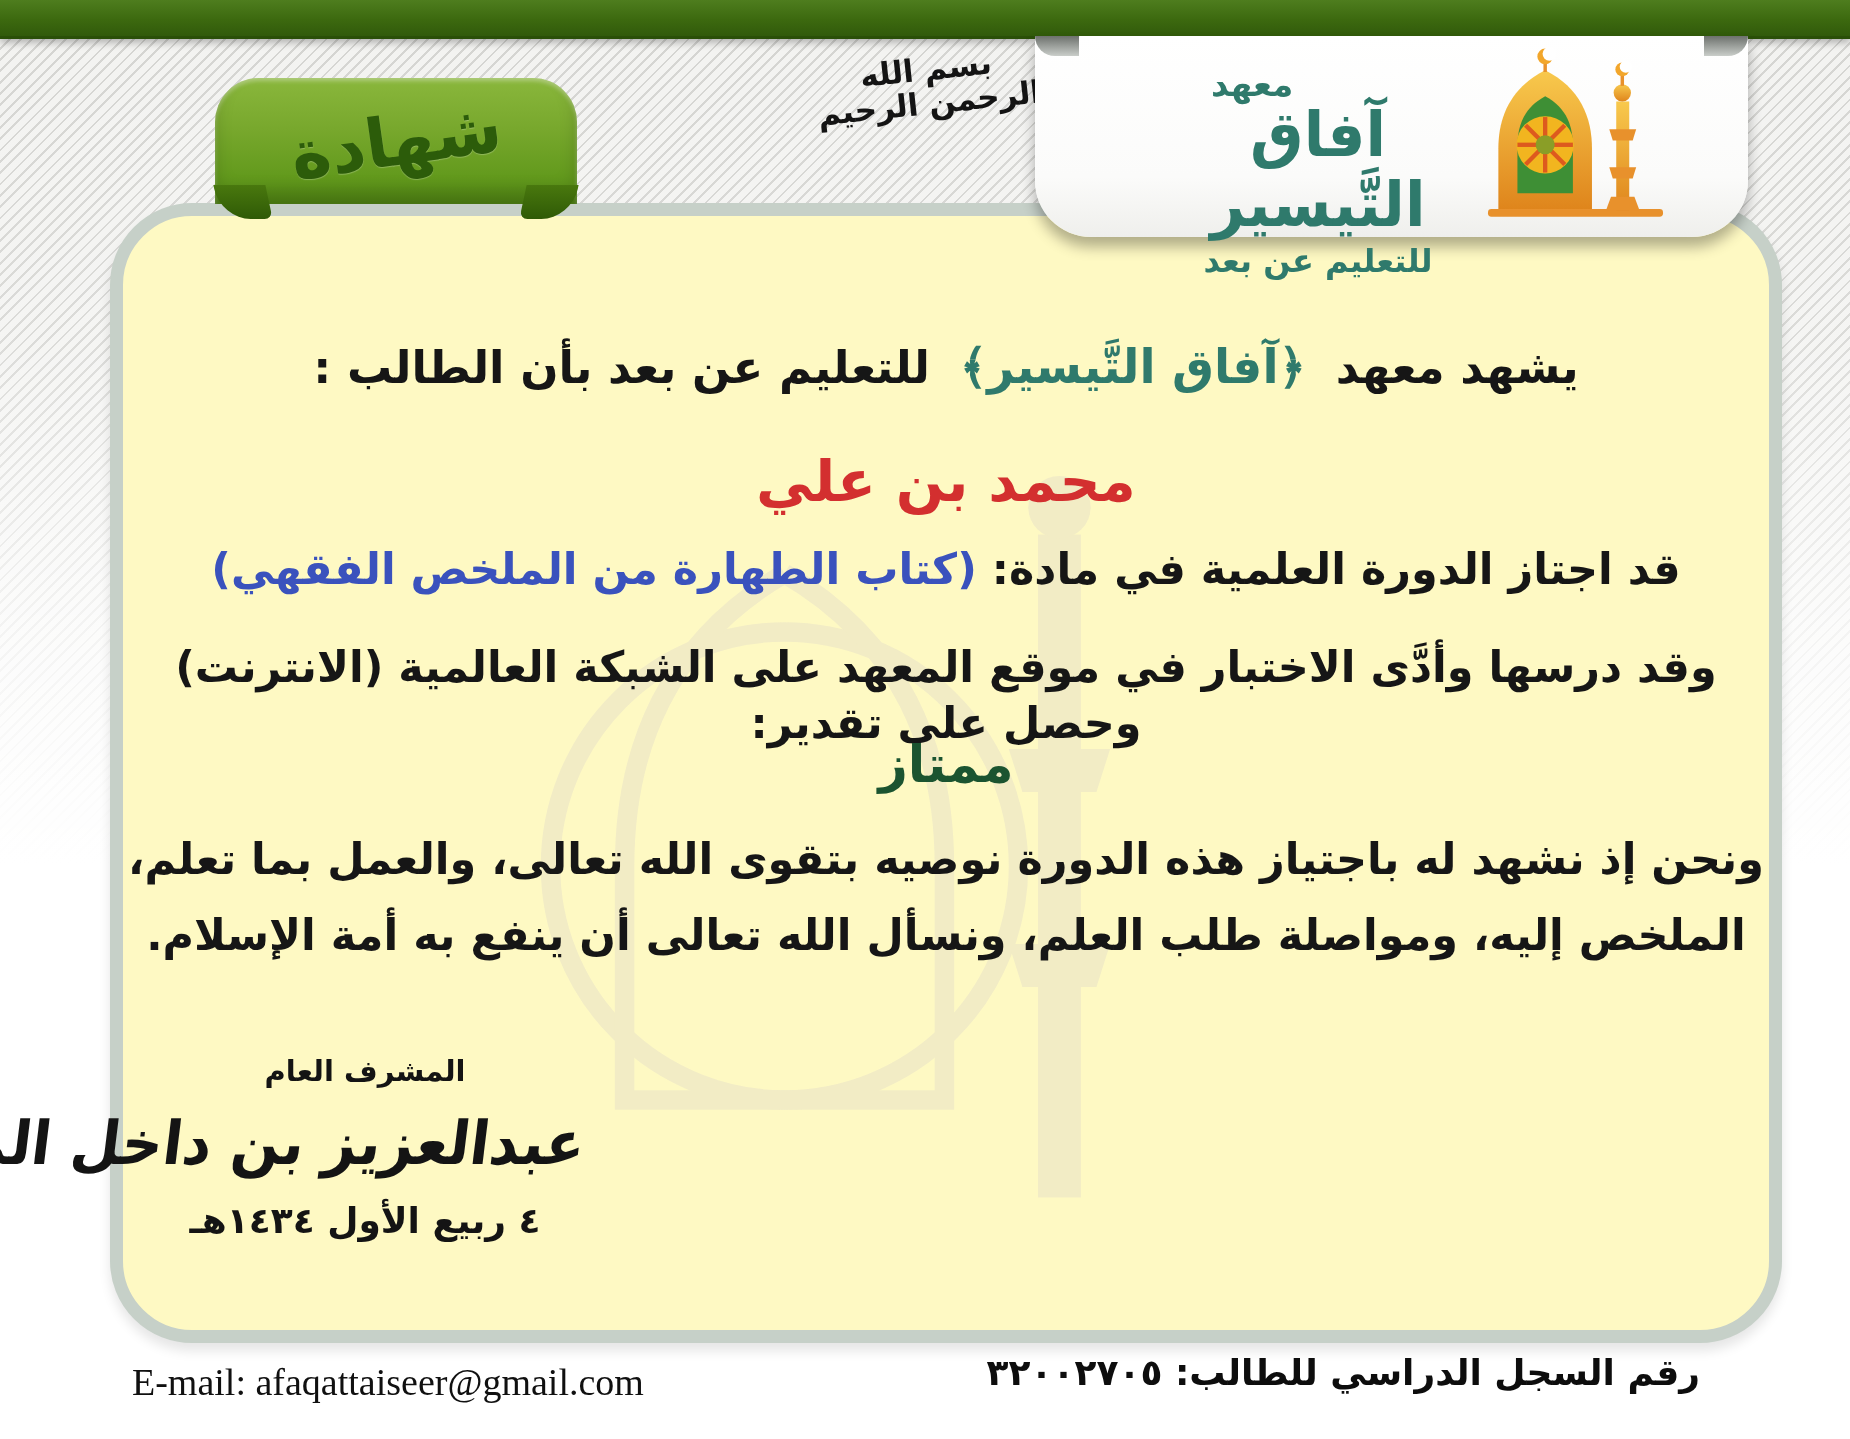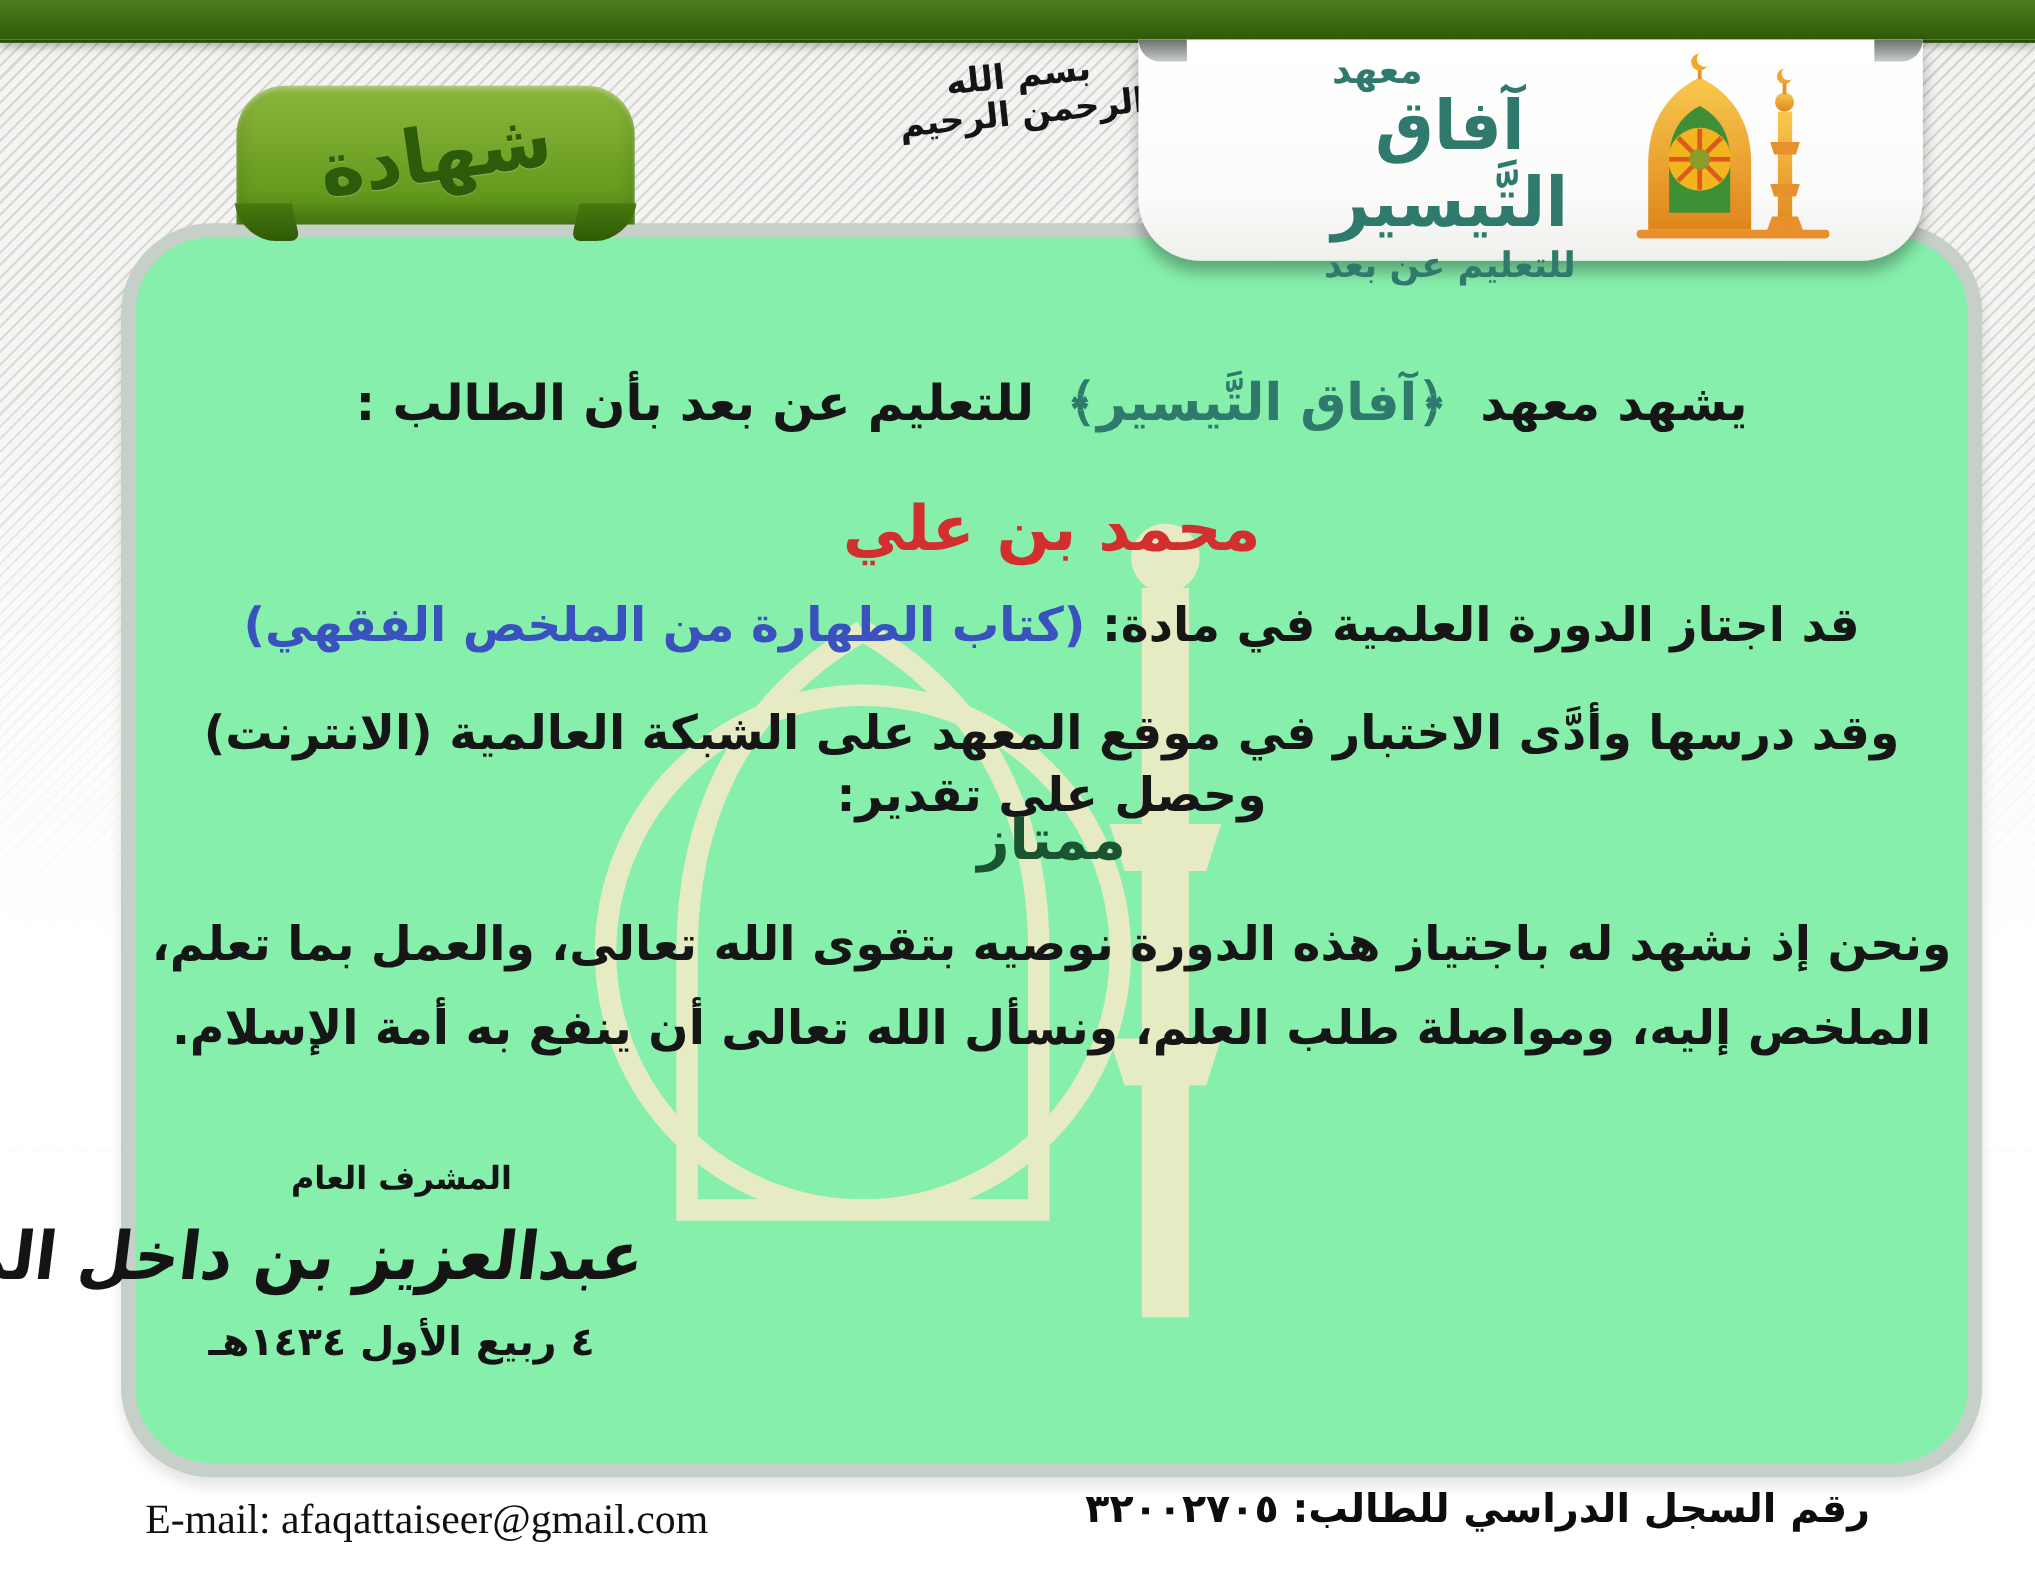--- a/index.html
+++ b/index.html
@@ -26,43 +26,43 @@
   
   .banner{position:absolute;left:1035px;top:36px;width:713px;height:201px;z-index:5;
           background:linear-gradient(180deg,#ffffff 0%,#fbfbfa 70%,#efefec 100%);
           border-radius:0 0 56px 56px;box-shadow:0 10px 14px rgba(0,0,0,0.30);}
   .banner::before,.banner::after{content:"";position:absolute;top:0;width:44px;height:20px;
           background:linear-gradient(180deg,#6d716d,#c9cdc9);z-index:6;}
   .banner::before{left:0;border-radius:0 0 0 36px;}
   .banner::after{right:0;border-radius:0 0 36px 0;}
   .banner .logo-text{position:absolute;right:265px;top:10px;width:330px;direction:rtl;
           color:#2f7a6c;text-align:center;}
-  .banner .logo-word{font-size:34px;font-weight:bold;text-align:left;padding-left:58px;line-height:1.1;}
+  .banner .logo-word{font-size:34px;font-weight:bold;text-align:left;padding-left:58px;line-height:1.1;margin-top:20px;}
   .banner .logo-name{font-size:60px;font-weight:bold;line-height:1.12;letter-spacing:-2px;
           transform:scaleY(1.04);}
   .banner .logo-tagline{font-size:32px;font-weight:bold;line-height:1.2;margin-top:4px;}
   .banner svg.mosque{position:absolute;right:80px;top:10px;width:185px;height:182px;}
 
   
   .ribbon{position:absolute;left:215px;top:78px;width:362px;height:126px;z-index:6;
           border-radius:44px 44px 0 0;
           background:linear-gradient(180deg,#8ab73c 0%,#78a82d 40%,#639a1d 78%,#538a14 100%);
           box-shadow:inset 0 -12px 18px rgba(0,0,0,0.18), inset 0 3px 4px rgba(255,255,255,0.35);
           display:flex;align-items:center;justify-content:center;}
   .ribbon::before,.ribbon::after{content:"";position:absolute;bottom:-15px;width:52px;height:34px;
           background:linear-gradient(180deg,#49780e,#2f5a06);z-index:-1;}
   .ribbon::before{left:2px;border-radius:0 0 8px 30px;transform:skewX(12deg);}
   .ribbon::after{right:2px;border-radius:0 0 30px 8px;transform:skewX(-12deg);}
   .ribbon .title{font-size:68px;font-weight:bold;color:#2c5c0a;transform:rotate(-8deg);
           letter-spacing:4px;text-shadow:0 1px 1px rgba(255,255,255,0.25);}
 
   
   .card{position:absolute;left:110px;top:203px;width:1646px;height:1114px;z-index:4;
-        background:#86efac;border:13px solid #c6d0c8;border-radius:82px;
-        box-shadow:0 8px 12px rgba(0,0,0,0.10);padding-left:20px;}
+        background:#fef9c3;border:13px solid #c6d0c8;border-radius:82px;
+        box-shadow:0 8px 12px rgba(0,0,0,0.10);}
   .card .inner{position:absolute;inset:0;}
 
   .watermark{position:absolute;left:330px;top:240px;width:780px;height:820px;opacity:0.9;z-index:0;}
 
   .cline{position:absolute;left:0;right:0;z-index:2;text-align:center;direction:rtl;
          color:#161616;font-weight:bold;line-height:1.3;}
   .l-intro{top:120px;font-size:45px;}
   .l-intro .inline-logo{color:#2f7a6c;margin:0 14px;font-size:47px;}
   .l-name{top:228px;font-size:57px;color:#d32f2f;}
   .l-course{top:326px;font-size:43px;}

